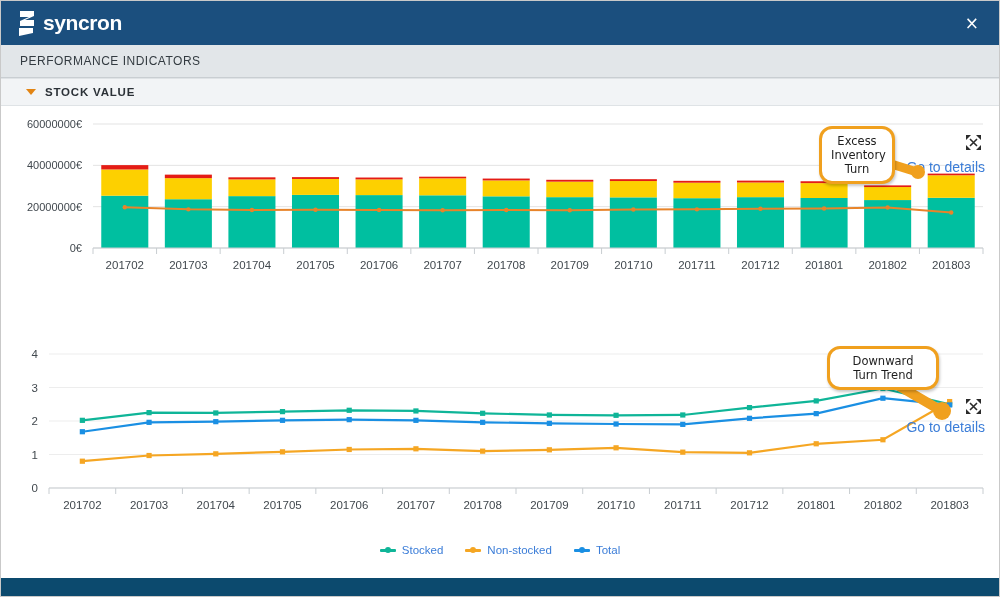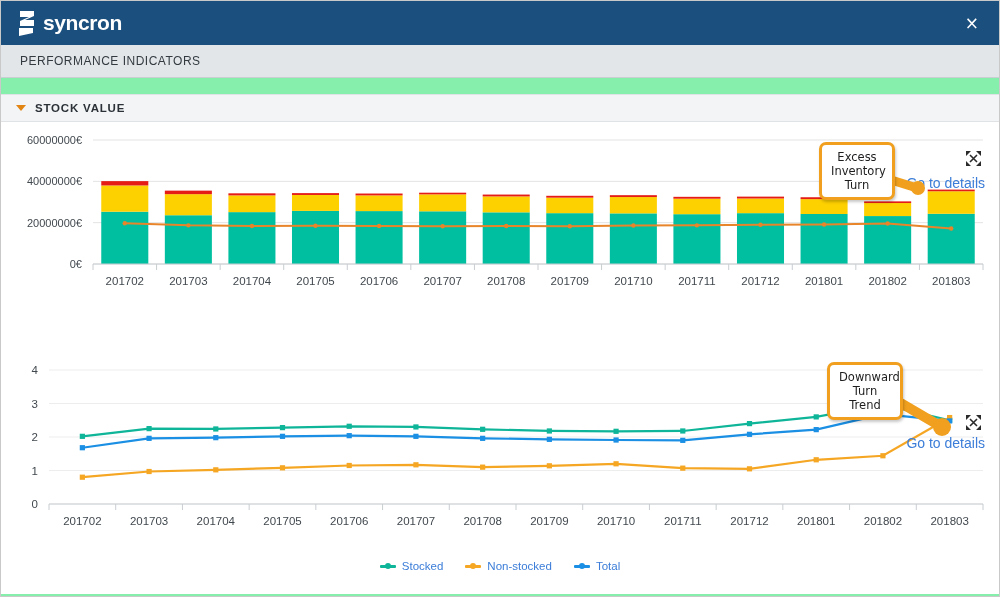--- a/index.html
+++ b/index.html
@@ -7,21 +7,21 @@
     margin: 0; padding: 0;
     width: 1000px; height: 597px;
     font-family: "Liberation Sans", sans-serif;
     background: #ffffff;
     overflow: hidden;
   }
   .app {
     width: 1000px; height: 597px;
     position: relative;
     border: 1px solid #c9c9c9;
-    background: #86efac;
+    background: #0c4a6e;
     display: flex;
     flex-direction: column;
   }
   
   .titlebar {
     height: 44px;
     background: #1b4f7e;
     display: flex;
     align-items: center;
     padding: 0 16px;
@@ -64,23 +64,22 @@
   }
   
   .panel { position: relative; }
   .panel-head {
     height: 28px;
     background: #f2f4f6;
     border-top: 1px solid #dfe3e6;
     border-bottom: 1px solid #dfe3e6;
     display: flex;
     align-items: center;
-    padding-left: 15px;
+    padding-left: 25px;
     gap: 9px;
-    margin-top: 16px;
   }
   .caret {
     width: 0; height: 0;
     border-left: 5px solid transparent;
     border-right: 5px solid transparent;
     border-top: 6px solid #e28413;
     cursor: pointer;
   }
   .panel-title {
     font-size: 11.5px;
@@ -129,21 +128,21 @@
     left: 5px; top: -2px;
     width: 6px; height: 6px;
     border-radius: 50%;
     background: inherit;
   }
   
   .callout {
     position: absolute;
     background: #ffffff;
     border: 3px solid #f0a01e;
-    border-radius: 7px;
+    border-radius: 13px;
     padding: 5px 9px;
     text-align: center;
     font-size: 11.5px;
     line-height: 1.22;
     color: #1d1d1d;
     font-family: "DejaVu Sans", sans-serif;
     z-index: 6;
     box-shadow: 1px 2px 3px rgba(0,0,0,0.22);
   }
   .callout-arm { position: absolute; z-index: 5; }
@@ -395,21 +394,21 @@
           <div class="legend-item">
             <span class="dash" style="background: rgb(245, 166, 35);"></span>
             <span class="legend-label">Non-stocked</span>
           </div>
           <div class="legend-item">
             <span class="dash" style="background: rgb(26, 143, 227);"></span>
             <span class="legend-label">Total</span>
           </div>
         </div>
 
-      <div class="callout" id="callout-1" style="left:826px; top:8px; width:76px;">
+      <div class="callout" id="callout-1" style="left:826px; top:8px; width:112px;">
         <div>Downward</div>
         <div>Turn Trend</div>
       </div>
       <svg class="callout-arm" style="left:895px; top:40px;" width="70" height="55">
         <line x1="3" y1="8" x2="44" y2="32" stroke="#f0a01e" stroke-width="10" stroke-linecap="round"></line>
         <circle cx="46" cy="33" r="9" fill="#f0a01e"></circle>
       </svg>
     </div>
   </div>
 

